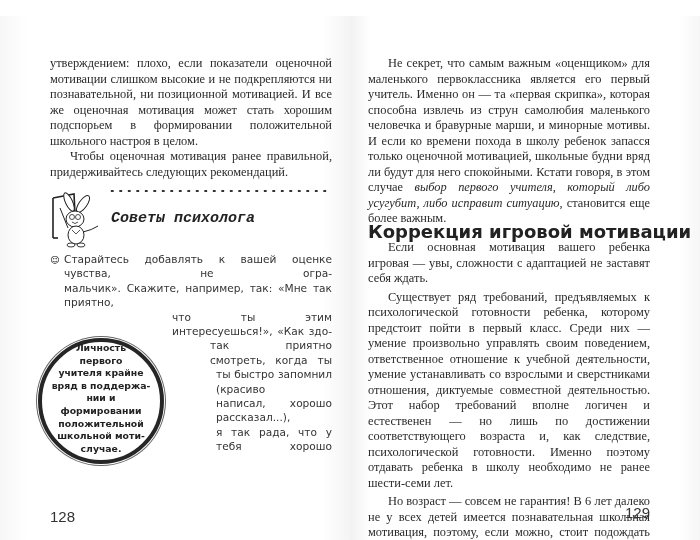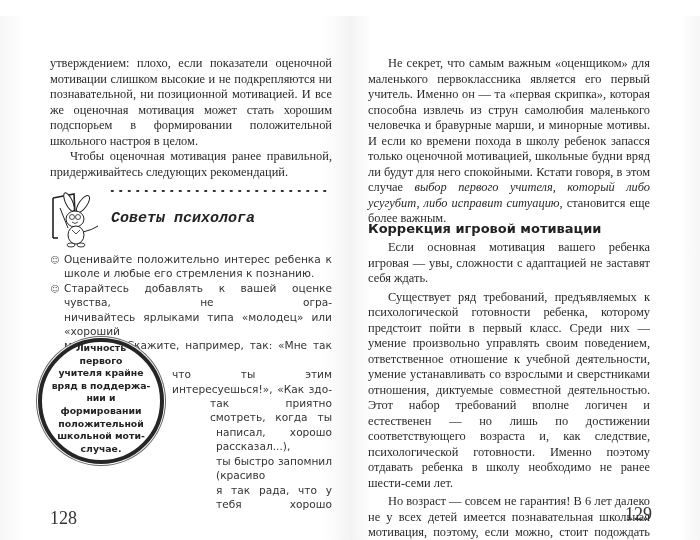--- a/index.html
+++ b/index.html
@@ -48,28 +48,28 @@
     border-radius: 50%; border: 4px solid #262626;
     box-shadow: 0 0 0 1px #fff, 0 0 0 2px #666;
     background: #fff;
     display: flex; justify-content: center; text-align: center;
   }
   .callout-text {
     font-family: "DejaVu Sans", sans-serif; font-weight: bold; font-size: 9.3px; line-height: 12.6px;
     color: #222; width: 104px;
   }
   .page-num {
-    position: absolute; font-family: Liberation Serif, serif; font-size: 18px; color: #333;
+    position: absolute; font-family: Liberation Sans, sans-serif; font-size: 15px; color: #333;
   }
 
   
   .right-top { position: absolute; left: 18px; top: 40px; width: 282px; }
   .section-title {
     position: absolute; left: 18px; top: 205px;
-    font-family: "DejaVu Sans", sans-serif; font-weight: bold; font-size: 13px; color: #222;
+    font-family: "DejaVu Sans", sans-serif; font-weight: bold; font-size: 18px; color: #222;
   }
   .right-body { position: absolute; left: 18px; top: 224px; width: 282px; }
   .gap { height: 3px; }
   .it { font-style: italic; }
 </style>
 </head>
 <body>
 
 <div class="spread">
 
@@ -96,31 +96,29 @@
         <path d="M33 42 Q42 40 48 36" fill="none" stroke="#222" stroke-width="1"></path>
         <ellipse cx="21" cy="55" rx="4" ry="2" fill="#fff" stroke="#222" stroke-width="0.9"></ellipse>
         <ellipse cx="31" cy="55" rx="4" ry="2" fill="#fff" stroke="#222" stroke-width="0.9"></ellipse>
       </svg>
       <div class="tips-title">Советы психолога</div>
     </div>
 
     <div class="tips sans">
       <div class="tip">
         <span class="tip-icon">☺</span>
-        <span>Оценивайте положительно интерес ребенка к школе и любые его стремления к познанию.</span>
       </div>
       <div class="tip tip2">
         <span class="tip-icon">☺</span>
         <span class="line">Старайтесь добавлять к вашей оценке чувства, не огра-</span>
-        <span class="line">ничивайтесь ярлыками типа «молодец» или «хороший</span>
         <span class="line">мальчик». Скажите, например, так: «Мне так приятно,</span>
         <span class="line" style="margin-left:108px">что ты этим интересуешься!», «Как здо-</span>
         <span class="line" style="margin-left:146px">так приятно смотреть, когда ты</span>
+        <span class="line" style="margin-left:152px">ты быстро запомнил (красиво</span>
         <span class="line" style="margin-left:152px">написал, хорошо рассказал...),</span>
-        <span class="line" style="margin-left:152px">ты быстро запомнил (красиво</span>
         <span class="line" style="margin-left:152px">я так рада, что у тебя хорошо</span>
 
       </div>
     </div>
 
     <div class="callout">
       <div class="callout-text">
         <div>Личность</div>
         <div>первого</div>
         <div>учителя крайне</div>

